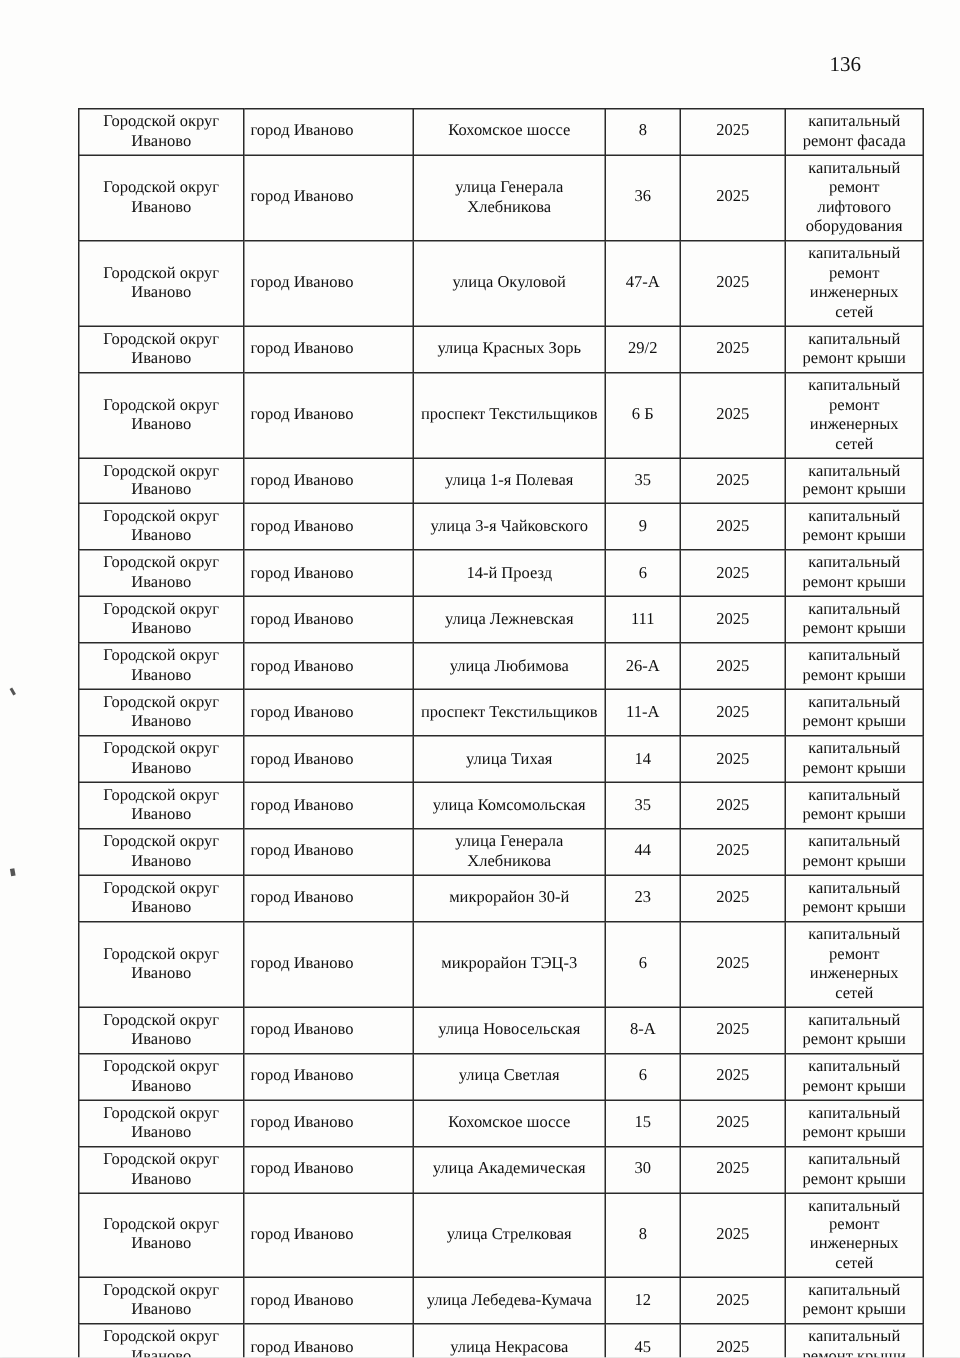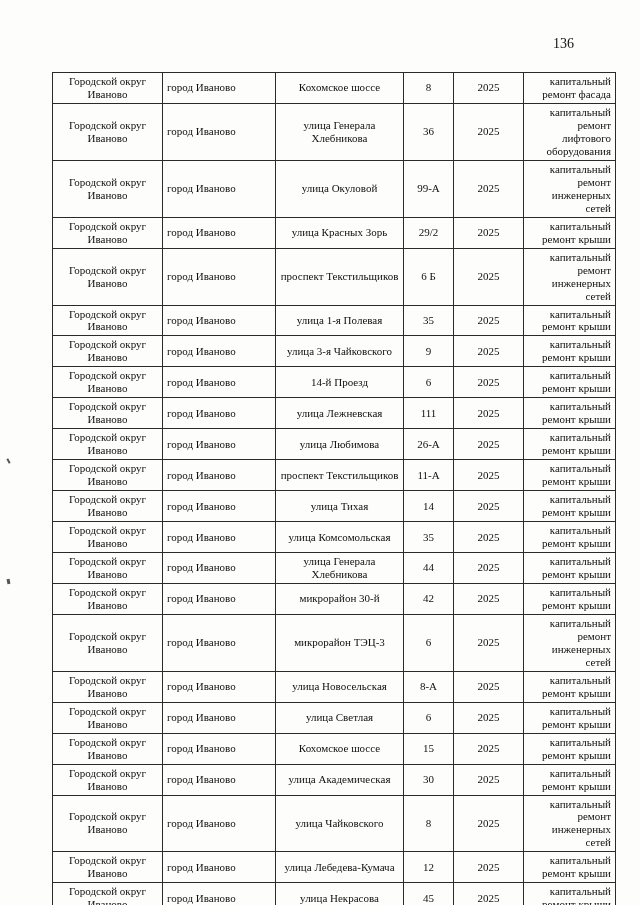--- a/index.html
+++ b/index.html
@@ -38,21 +38,21 @@
     padding: 2px 4px;
     vertical-align: middle;
     color: #101010;
     word-wrap: break-word;
   }
   td.c0 { text-align: center; }
   td.c1 { text-align: left; padding-left: 6px; }
   td.c2 { text-align: center; }
   td.c3 { text-align: center; }
   td.c4 { text-align: center; }
-  td.c5 { text-align: right; }
+  td.c5 { text-align: center; }
   .scan-mark {
     position: absolute;
     left: 6px;
     width: 5px;
     height: 2px;
     background: #555;
   }
   .scan-mark.m1 { top: 460px; transform: rotate(60deg); }
   .scan-mark.m2 { top: 580px; transform: rotate(80deg); height: 3px; }
 </style>
@@ -88,21 +88,21 @@
           <td class="c1">город Иваново</td>
           <td class="c2">улица Генерала Хлебникова</td>
           <td class="c3">36</td>
           <td class="c4">2025</td>
           <td class="c5">капитальный ремонт лифтового оборудования</td>
         </tr>
         <tr>
           <td class="c0">Городской округ Иваново</td>
           <td class="c1">город Иваново</td>
           <td class="c2">улица Окуловой</td>
-          <td class="c3">99-А</td>
+          <td class="c3">47-А</td>
           <td class="c4">2025</td>
           <td class="c5">капитальный ремонт инженерных сетей</td>
         </tr>
         <tr>
           <td class="c0">Городской округ Иваново</td>
           <td class="c1">город Иваново</td>
           <td class="c2">улица Красных Зорь</td>
           <td class="c3">29/2</td>
           <td class="c4">2025</td>
           <td class="c5">капитальный ремонт крыши</td>
@@ -184,21 +184,21 @@
           <td class="c1">город Иваново</td>
           <td class="c2">улица Генерала Хлебникова</td>
           <td class="c3">44</td>
           <td class="c4">2025</td>
           <td class="c5">капитальный ремонт крыши</td>
         </tr>
         <tr>
           <td class="c0">Городской округ Иваново</td>
           <td class="c1">город Иваново</td>
           <td class="c2">микрорайон 30-й</td>
-          <td class="c3">42</td>
+          <td class="c3">23</td>
           <td class="c4">2025</td>
           <td class="c5">капитальный ремонт крыши</td>
         </tr>
         <tr>
           <td class="c0">Городской округ Иваново</td>
           <td class="c1">город Иваново</td>
           <td class="c2">микрорайон ТЭЦ-3</td>
           <td class="c3">6</td>
           <td class="c4">2025</td>
           <td class="c5">капитальный ремонт инженерных сетей</td>
@@ -231,21 +231,21 @@
           <td class="c0">Городской округ Иваново</td>
           <td class="c1">город Иваново</td>
           <td class="c2">улица Академическая</td>
           <td class="c3">30</td>
           <td class="c4">2025</td>
           <td class="c5">капитальный ремонт крыши</td>
         </tr>
         <tr>
           <td class="c0">Городской округ Иваново</td>
           <td class="c1">город Иваново</td>
-          <td class="c2">улица Чайковского</td>
+          <td class="c2">улица Стрелковая</td>
           <td class="c3">8</td>
           <td class="c4">2025</td>
           <td class="c5">капитальный ремонт инженерных сетей</td>
         </tr>
         <tr>
           <td class="c0">Городской округ Иваново</td>
           <td class="c1">город Иваново</td>
           <td class="c2">улица Лебедева-Кумача</td>
           <td class="c3">12</td>
           <td class="c4">2025</td>

